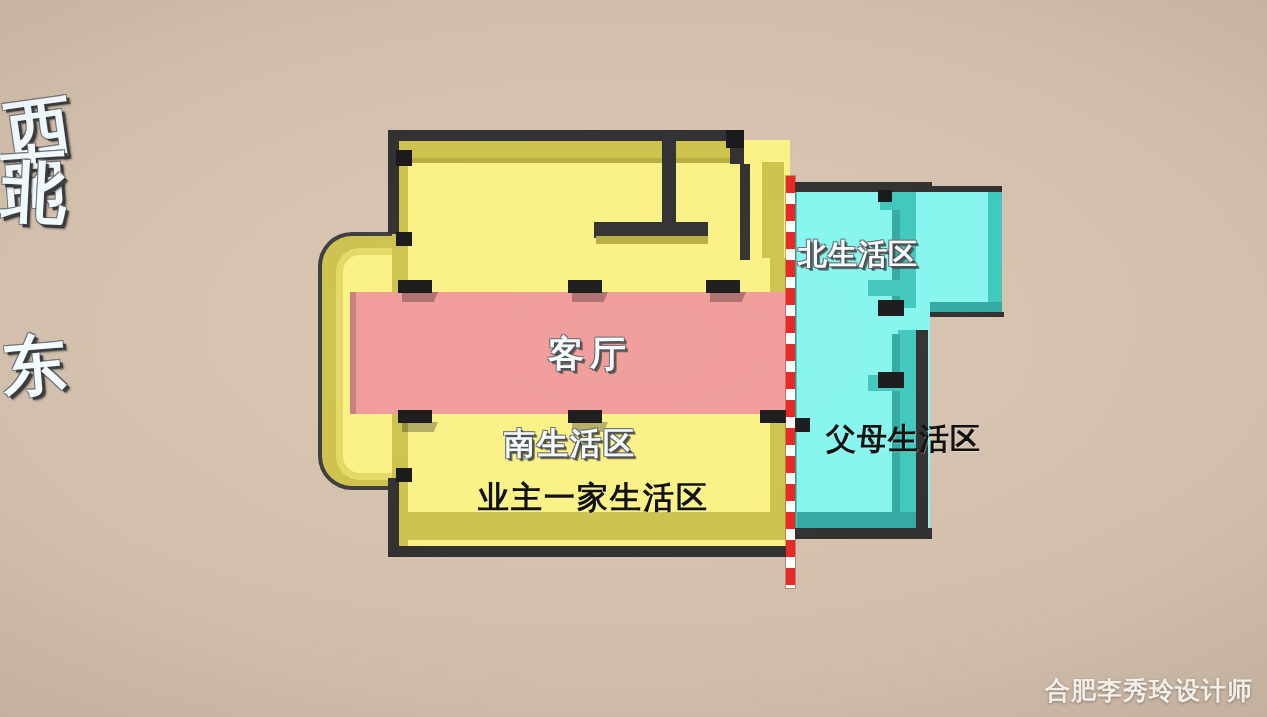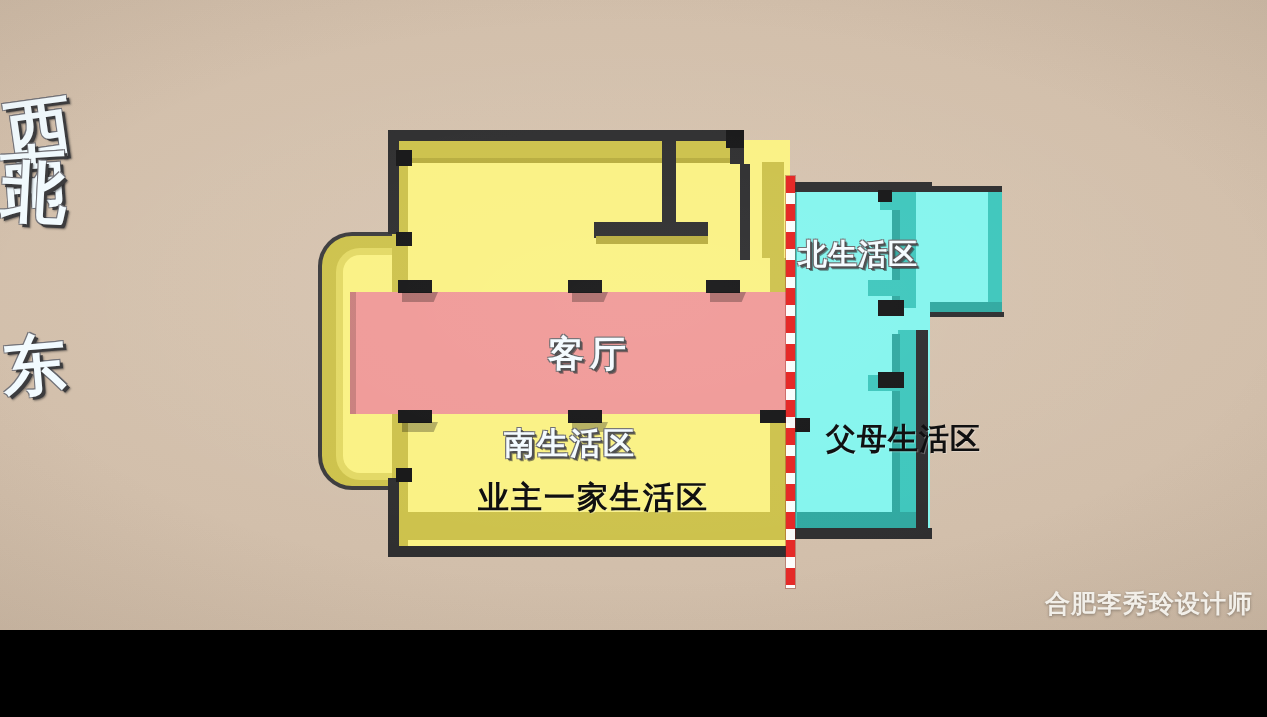--- a/index.html
+++ b/index.html
@@ -4,21 +4,21 @@
 <title>Floor Plan Zoning Diagram</title>
 <style>
   html, body {
     margin: 0;
     padding: 0;
     background: #000;
   }
   #stage {
     position: relative;
     width: 1267px;
-    height: 630px;
+    height: 717px;
     overflow: hidden;
     font-family: "Liberation Sans", "DejaVu Sans", sans-serif;
     background: #d2bfab;
   }
 
   
   .bg {
     position: absolute;
     inset: 0;
     background:

